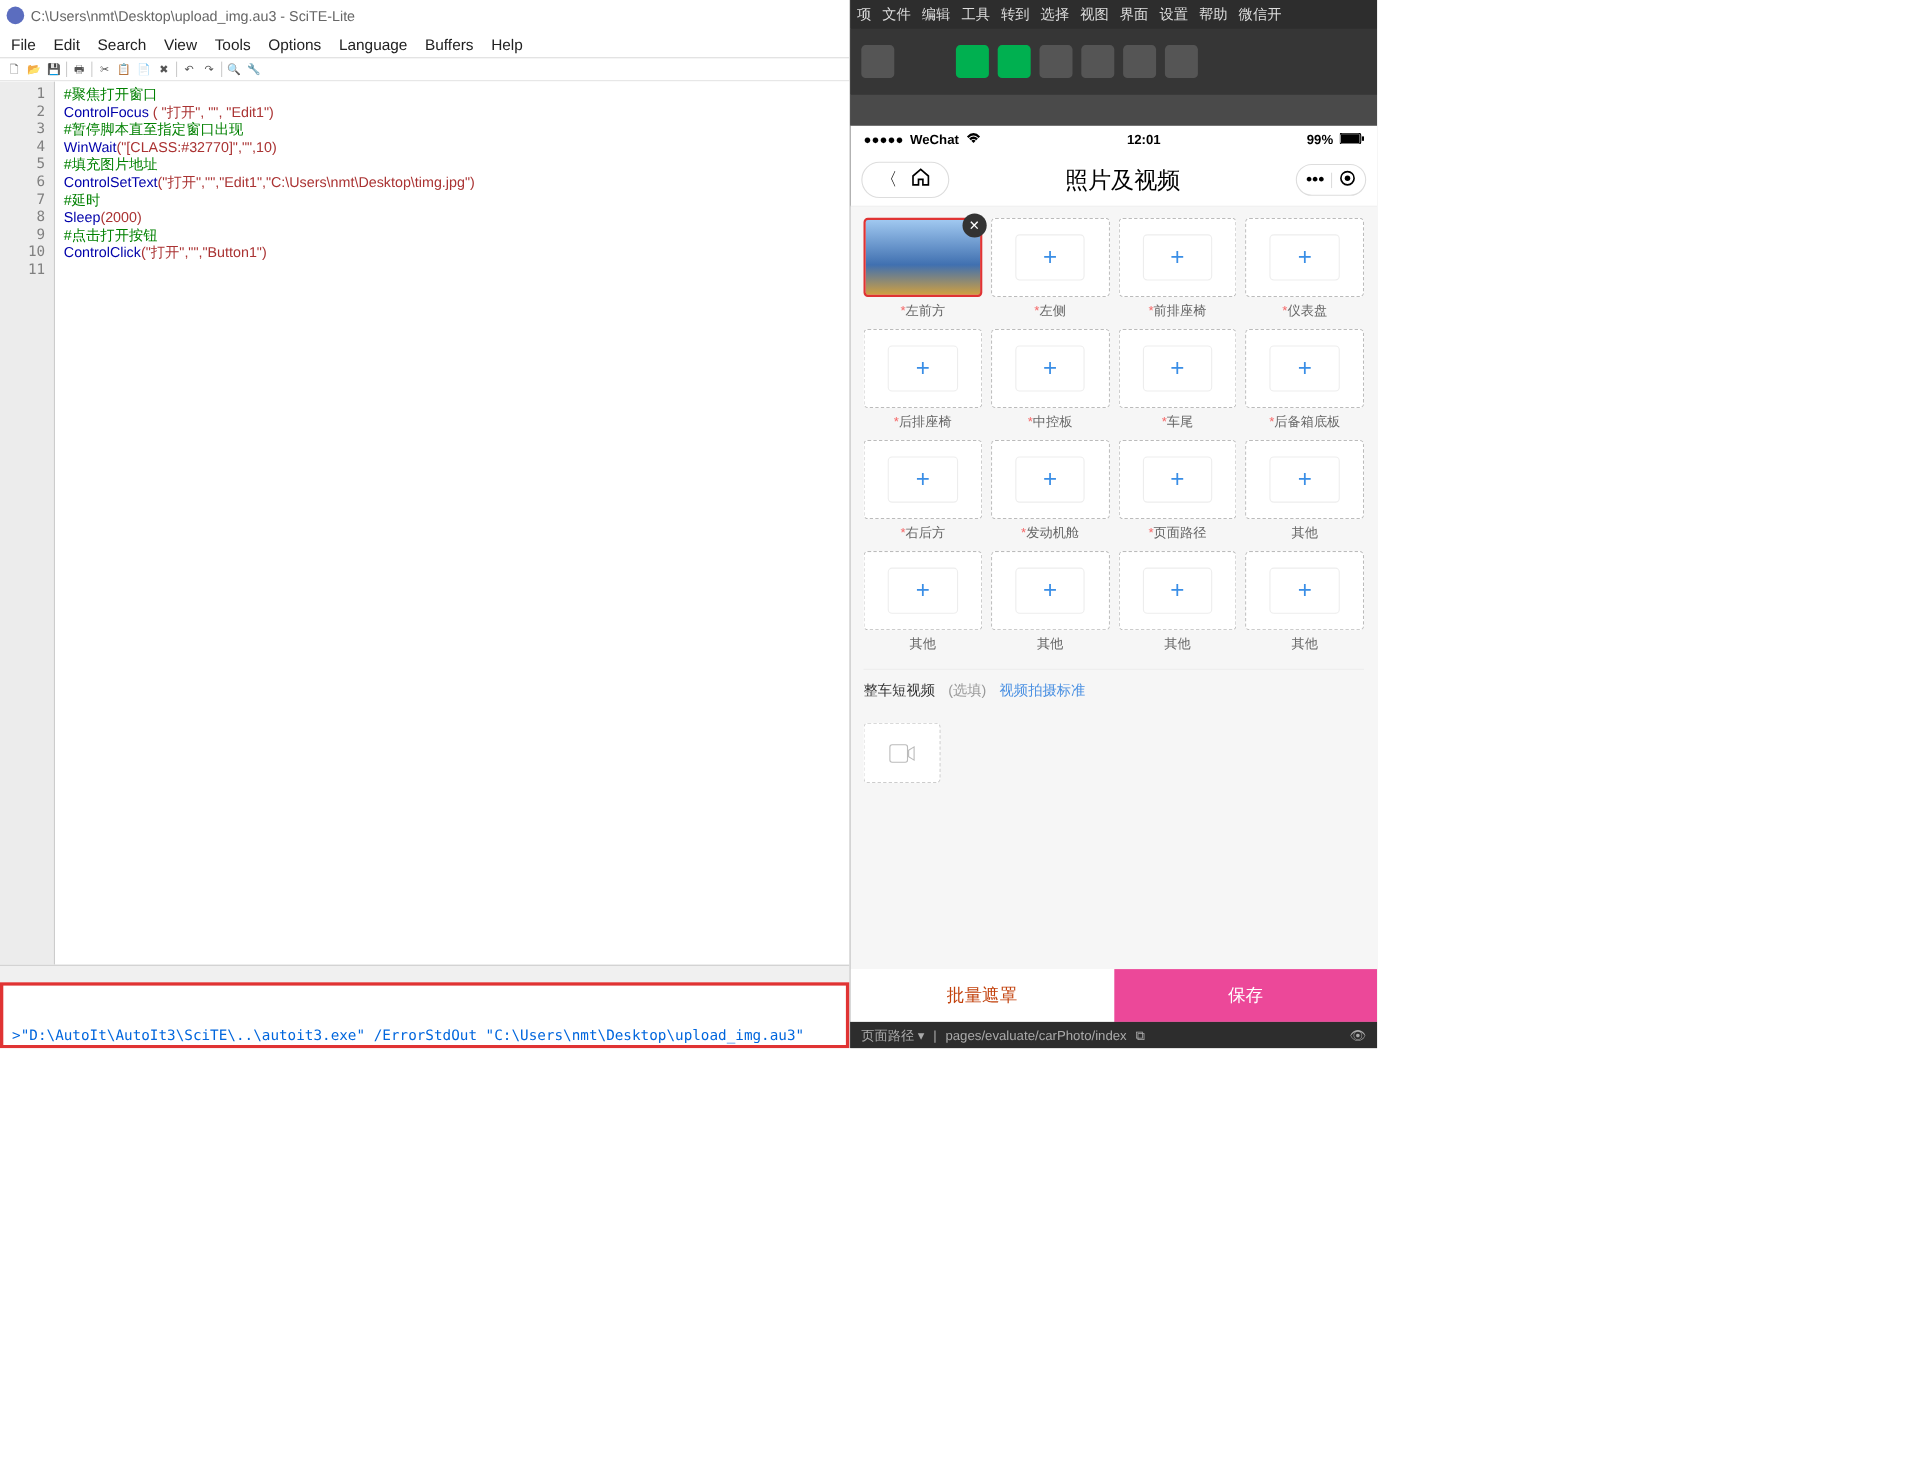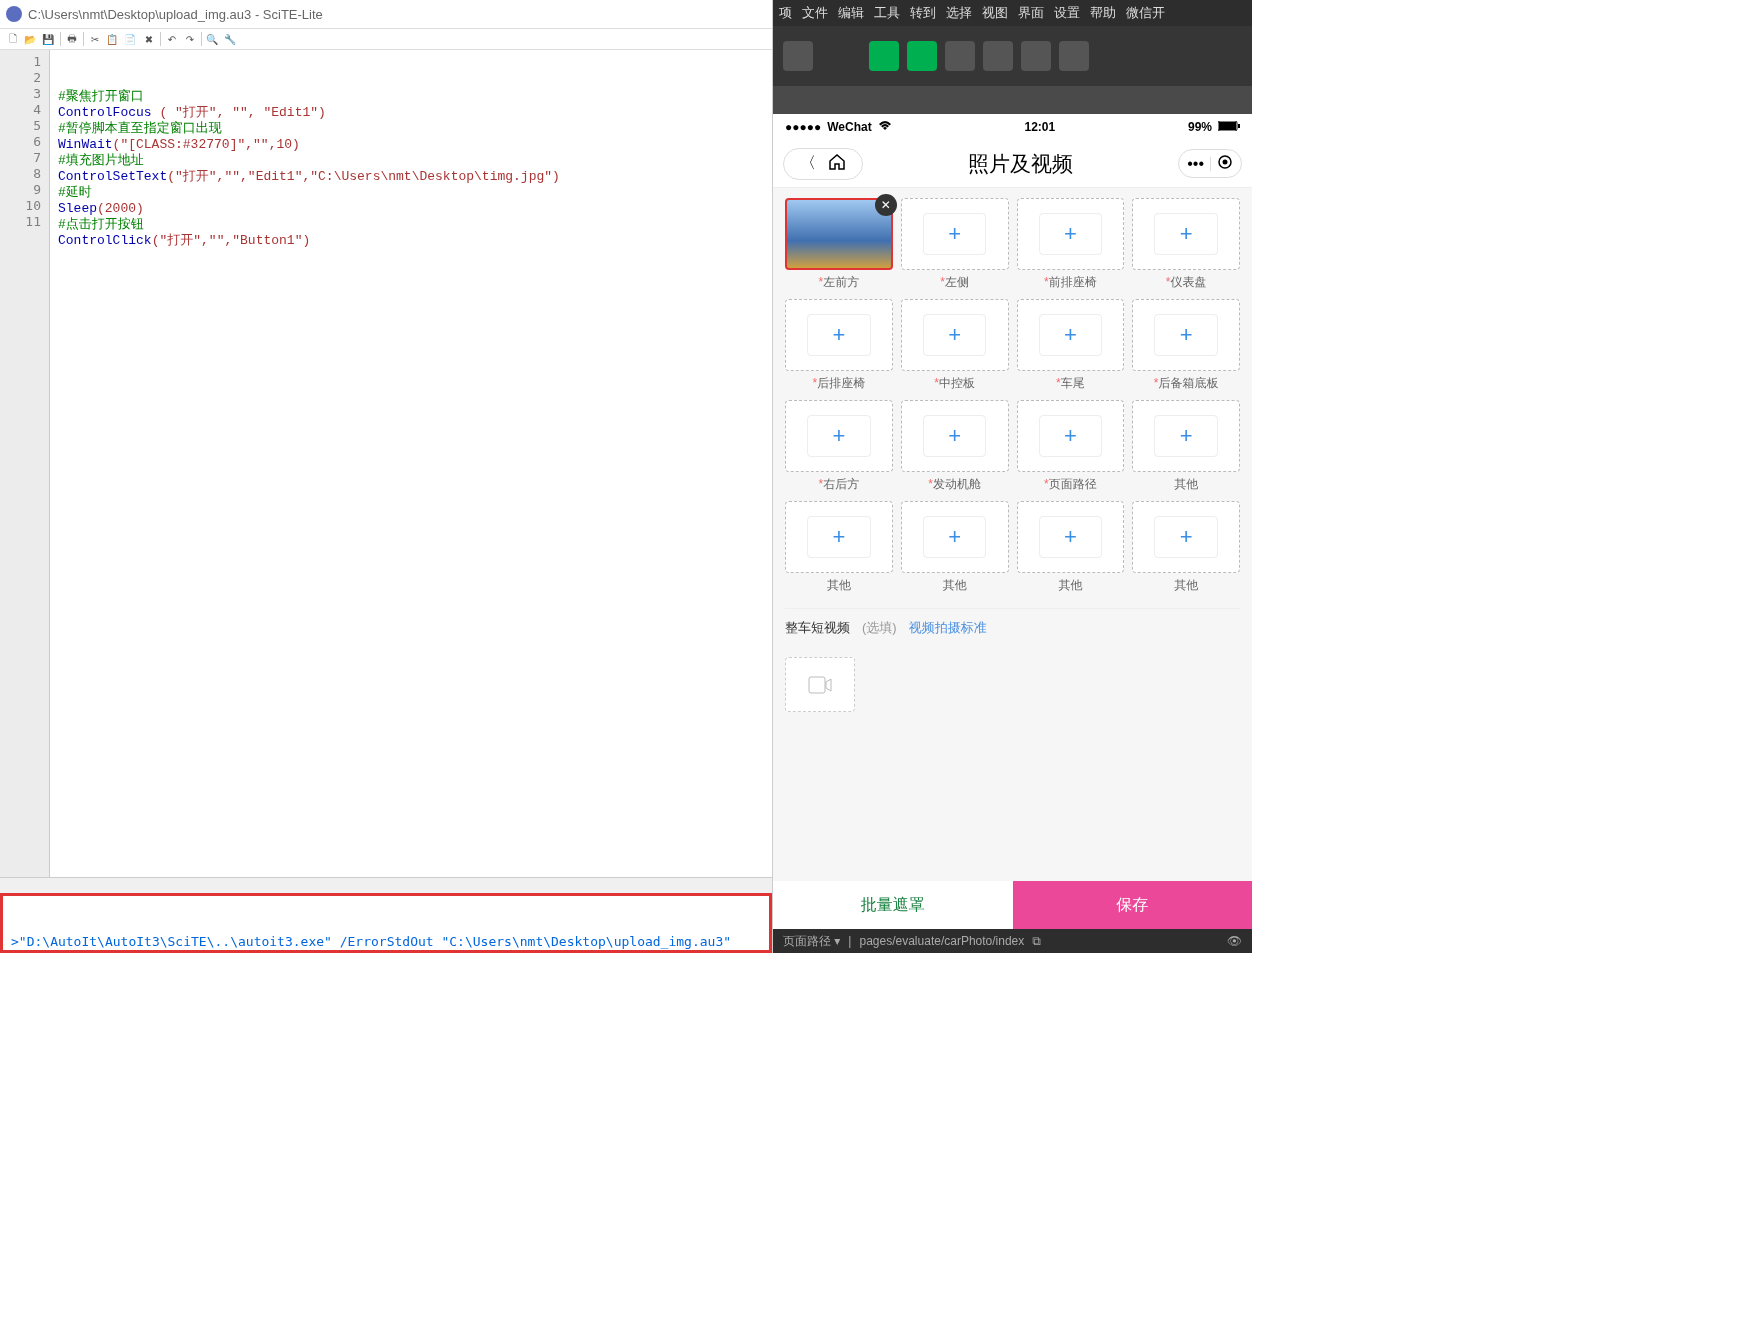--- a/index.html
+++ b/index.html
@@ -7,21 +7,21 @@
 .left-pane { width: 773px; height: 100%; display: flex; flex-direction: column; border-right: 1px solid #ccc; }
 .title-bar { height: 28px; display: flex; align-items: center; padding: 0 6px; font-size: 13px; color: #666; }
 .title-bar .app-icon { width: 16px; height: 16px; background: #5b6dbf; border-radius: 50%; margin-right: 6px; }
 .menu-bar { height: 24px; display: flex; align-items: center; padding: 0 6px; font-size: 14px; color: #222; gap: 8px; }
 .menu-bar span { padding: 2px 4px; cursor: default; }
 .toolbar { height: 22px; display: flex; align-items: center; padding: 0 4px; border-top: 1px solid #ddd; border-bottom: 1px solid #ddd; gap: 0; }
 .toolbar .tb-icon { width: 16px; height: 16px; margin: 0 1px; display: inline-flex; align-items: center; justify-content: center; font-size: 10px; color: #555; }
 .toolbar .sep { width: 1px; height: 14px; background: #ccc; margin: 0 2px; }
 .editor-area { flex: 1; display: flex; overflow: hidden; background: #fff; }
 .gutter { width: 50px; background: #ececec; text-align: right; padding: 4px 8px 4px 4px; font-family: Consolas, monospace; font-size: 13px; color: #808080; line-height: 16px; border-right: 1px solid #ccc; }
-.code-area { flex: 1; padding: 4px 8px; font-family: Liberation Mono, monospace; font-size: 13px; line-height: 16px; white-space: pre; margin-top: 35px; }
+.code-area { flex: 1; padding: 4px 8px; font-family: Liberation Sans, sans-serif; font-size: 13px; line-height: 16px; white-space: pre; }
 .code-line { display: block; }
 .c-comment { color: #008000; }
 .c-func { color: #0000aa; }
 .c-string { color: #aa3333; }
 .output-area { height: 60px; border: 3px solid #e03333; padding: 6px 8px; font-family: Consolas, monospace; font-size: 13px; line-height: 16px; color: #0066dd; background: #fff; overflow: hidden; white-space: pre; }
 .scrollbar-h { height: 16px; background: #f0f0f0; border-top: 1px solid #ccc; }
 
 .right-pane { width: 479px; height: 100%; background: #2d2d2d; display: flex; flex-direction: column; }
 .dev-menu { height: 26px; display: flex; align-items: center; padding: 0 6px; font-size: 13px; color: #ddd; gap: 10px; background: #2d2d2d; }
 .dev-toolbar { height: 60px; display: flex; align-items: center; padding: 8px 10px; gap: 8px; background: #363636; }
@@ -48,32 +48,43 @@
 .photo-box .badge-x { position: absolute; top: -6px; right: -6px; width: 22px; height: 22px; border-radius: 50%; background: #333; color: #fff; display: flex; align-items: center; justify-content: center; font-size: 12px; }
 .photo-box .outline-shape { width: 60%; height: 60%; border: 1px solid #ccc; border-radius: 4px; opacity: 0.35; position: absolute; }
 .photo-label { font-size: 12px; color: #666; margin-top: 4px; }
 .photo-label .req { color: #f56c6c; }
 .video-section { margin-top: 14px; padding: 10px 0; border-top: 1px solid #eee; display: flex; align-items: flex-end; gap: 12px; font-size: 13px; }
 .video-section .vs-title { color: #333; }
 .video-section .vs-sub { color: #999; }
 .video-section .vs-link { color: #4a90e2; }
 .video-upload { margin-top: 10px; width: 70px; height: 55px; border: 1px dashed #ccc; border-radius: 4px; display: flex; align-items: center; justify-content: center; background: #fff; color: #bbb; }
 .bottom-bar { height: 48px; display: flex; }
-.bottom-bar .btn-mask { flex: 1; background: #fff; display: flex; align-items: center; justify-content: center; font-size: 16px; color: #15803d; }
+.bottom-bar .btn-mask { flex: 1; background: #fff; display: flex; align-items: center; justify-content: center; font-size: 16px; color: #c2410c; }
 .bottom-bar .btn-save { flex: 1; background: #ec4899; display: flex; align-items: center; justify-content: center; font-size: 16px; color: #fff; }
 .dev-footer { height: 24px; background: #2d2d2d; display: flex; align-items: center; padding: 0 10px; font-size: 12px; color: #aaa; gap: 8px; }
 .dev-footer .eye { margin-left: auto; }
 </style>
 </head>
 <body>
 
 <div class="left-pane">
   <div class="title-bar">
     <span class="app-icon"></span>
     <span>C:\Users\nmt\Desktop\upload_img.au3 - SciTE-Lite</span>
+  </div>
+  <div class="menu-bar">
+    <span>File</span>
+    <span>Edit</span>
+    <span>Search</span>
+    <span>View</span>
+    <span>Tools</span>
+    <span>Options</span>
+    <span>Language</span>
+    <span>Buffers</span>
+    <span>Help</span>
   </div>
   <div class="toolbar">
     <span class="tb-icon">🗋</span>
     <span class="tb-icon">📂</span>
     <span class="tb-icon">💾</span>
     <span class="sep"></span>
     <span class="tb-icon">🖶</span>
     <span class="sep"></span>
     <span class="tb-icon">✂</span>
     <span class="tb-icon">📋</span>

